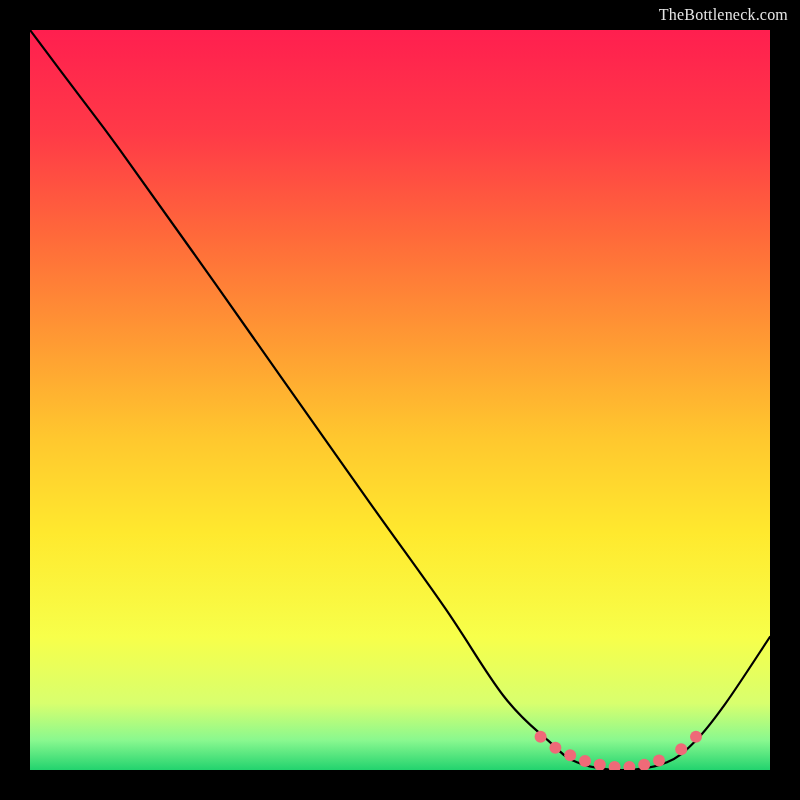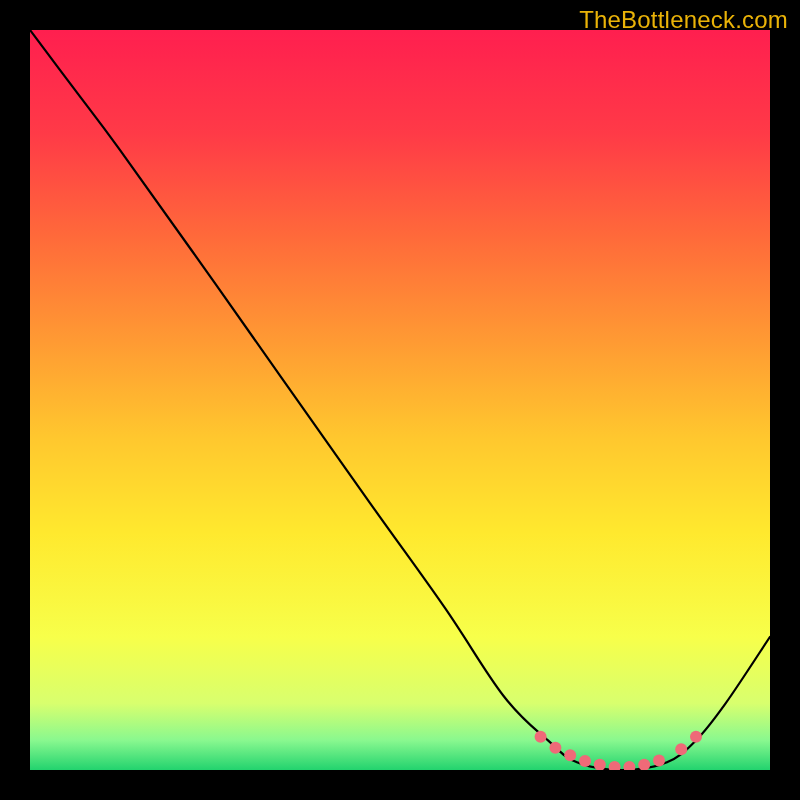--- a/index.html
+++ b/index.html
@@ -22,24 +22,25 @@
     left: 30px;
     top: 30px;
     width: 740px;
     height: 740px;
     
   }
   .watermark {
     position: absolute;
     top: 6px;
     right: 12px;
-    color: #eab308;
-    font-size: 24px;
+    color: #e5e5e5;
+    font-size: 16px;
     font-weight: 500;
     letter-spacing: 0.2px;
+    font-family: Liberation Serif, serif;
   }
   svg.curve {
     position: absolute;
     left: 0;
     top: 0;
     width: 740px;
     height: 740px;
   }
 </style>
 </head>

